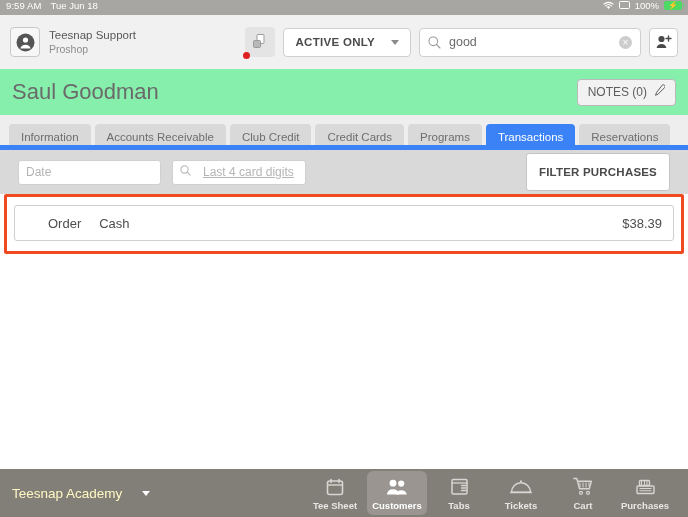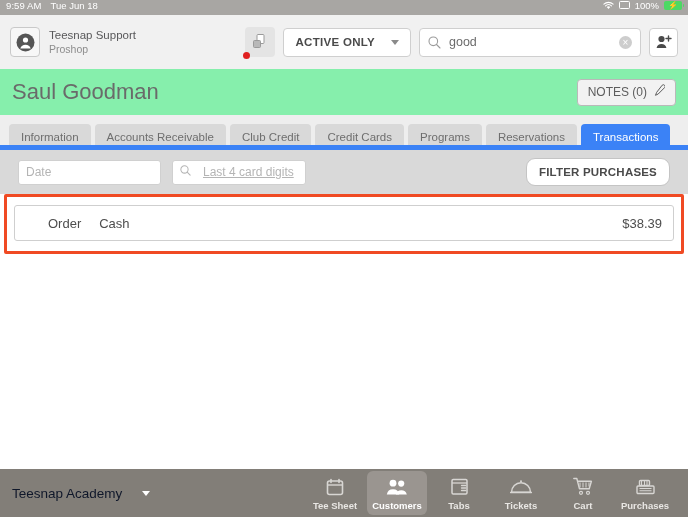--- a/index.html
+++ b/index.html
@@ -192,24 +192,24 @@
     border: 1px solid #d0d0d0;
     border-radius: 3px;
     display: flex; align-items: center;
     padding: 0 7px;
     font-size: 12px; color: #b4b4b4;
   }
   .filt-date { width: 143px; }
   .filt-card { width: 134px; gap: 12px; text-decoration: underline; }
   .filter-btn {
     margin-left: auto;
-    height: 28px;
+    height: 38px;
     background: #ffffff;
     border: 1px solid #c4c4c4;
-    border-radius: 9px;
+    border-radius: 3px;
     display: flex; align-items: center;
     padding: 0 12px;
     font-size: 11.5px; font-weight: bold; color: #4a4a4a;
     letter-spacing: 0.2px;
   }
 
   
   .content {
     position: absolute; left: 0; top: 194px;
     width: 688px; height: 275px;
@@ -238,21 +238,21 @@
   
   .bottombar {
     position: absolute; left: 0; top: 469px;
     width: 688px; height: 48px;
     background: #827e78;
     display: flex; align-items: center;
     padding: 0 12px;
   }
   .academy {
     display: flex; align-items: center; gap: 20px;
-    font-size: 13.5px; color: #0f172a;
+    font-size: 13.5px; color: #fef9c3;
   }
   .caret-wht {
     width: 0; height: 0;
     border-left: 4.5px solid transparent;
     border-right: 4.5px solid transparent;
     border-top: 5.5px solid #ffffff;
   }
   .navitems {
     margin-left: auto;
     display: flex; align-items: center; height: 48px;
@@ -361,22 +361,22 @@
       </span>
     </div>
   </div>
 
   <div class="tabsbar">
     <div class="tab">Information</div>
     <div class="tab">Accounts Receivable</div>
     <div class="tab">Club Credit</div>
     <div class="tab">Credit Cards</div>
     <div class="tab">Programs</div>
+    <div class="tab active">Transactions</div>
     <div class="tab">Reservations</div>
-    <div class="tab active">Transactions</div>
   </div>
   <div class="tab-underline"></div>
 
   <div class="filterbar">
     <div class="filt-input filt-date">Date</div>
     <div class="filt-input filt-card">
       <span>
         <svg width="11" height="11" viewBox="0 0 13 13">
             <circle cx="5.3" cy="5.3" r="4.3" stroke="#b4b4b4" stroke-width="1.2" fill="none"></circle>
             <line x1="8.5" y1="8.5" x2="12" y2="12" stroke="#b4b4b4" stroke-width="1.2" stroke-linecap="round"></line>

